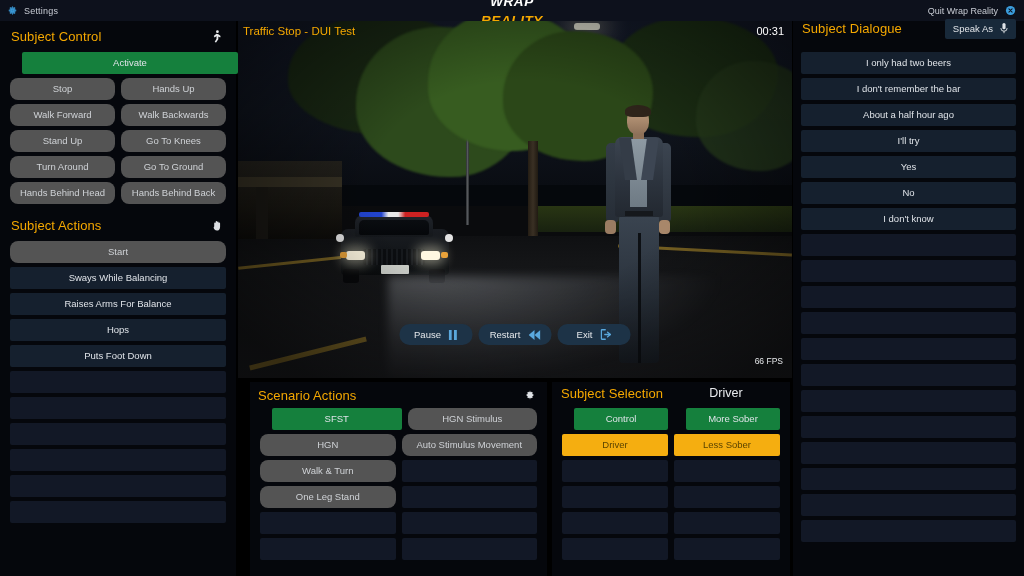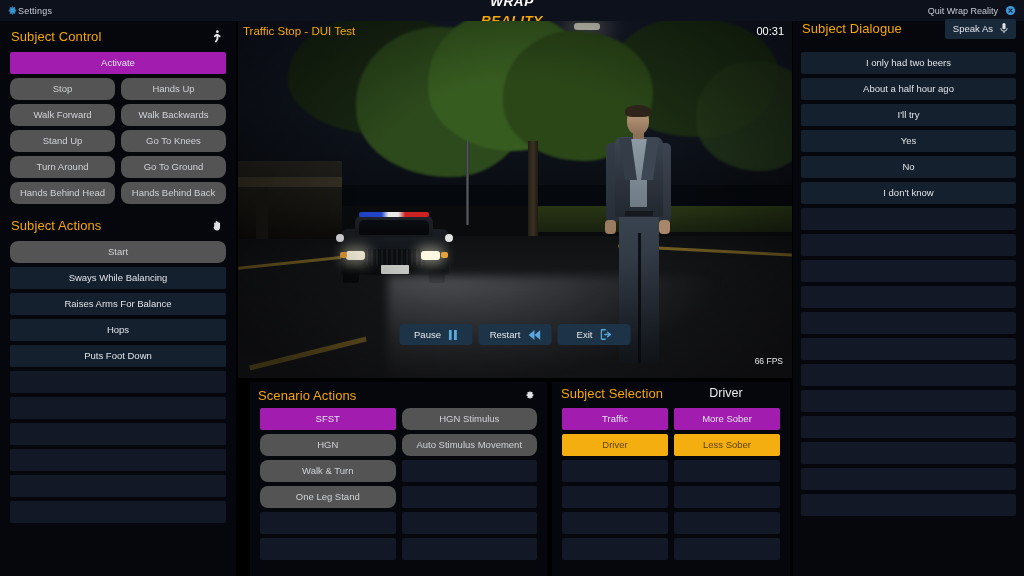--- a/index.html
+++ b/index.html
@@ -10,21 +10,21 @@
     overflow: hidden;
   }
   .app { position: relative; width: 1024px; height: 576px; background: #000; }
 
   
   .topbar {
     position: absolute; top: 0; left: 0; width: 1024px; height: 21px;
     background: #0d111c;
     display: flex; align-items: center;
   }
-  .topbar-left { display: flex; align-items: center; padding-left: 7px; }
+  .topbar-left { display: flex; align-items: center; gap: 6px; padding-left: 7px; }
   .gear-ico { width: 11px; height: 11px; display: block; }
   .topbar-label { font-size: 9px; color: #c8ccd4; letter-spacing: .2px; }
   .logo {
     position: absolute; left: 0; right: 0; top: 0; height: 21px;
     display: flex; align-items: center; justify-content: center; gap: 4px;
     pointer-events: none;
     flex-direction: column;
   }
   .logo-wrap { font-size: 13.5px; font-weight: bold; color: #ffffff; letter-spacing: .6px; font-style: italic; }
   .logo-reality { font-size: 13.5px; font-weight: bold; color: #f5a800; letter-spacing: .6px; font-style: italic; }
@@ -55,21 +55,21 @@
 
   .btn {
     height: 22px; line-height: 22px; text-align: center;
     font-size: 9.5px; color: #d8dbe0;
     border-radius: 2px; user-select: none; overflow: hidden;
     white-space: nowrap;
   }
   .btn.half { flex: 1 1 0; }
   .btn.full { width: 100%; margin-bottom: 4px; }
   .btn-gray { background: #545454; color: #cfd2d6; border-radius: 8px; }
-  .btn-navy { background: #a21caf; color: #dfe3e8; }
+  .btn-navy { background: #15803d; color: #dfe3e8; margin-left: 12px; }
   .btn-navy-dk { background: #15202e; color: #dfe3e8; }
   .btn-amber { background: #f5ae10; color: #5a4400; }
   .btn-empty { background: #121826; }
 
   
   .list { padding: 0 10px; }
   .list .btn { height: 22px; line-height: 22px; margin-bottom: 4px; }
 
   
   .viewport {
@@ -222,21 +222,21 @@
     position: absolute; right: 9px; bottom: 12px;
     font-size: 8.5px; color: #e6e8ea;
   }
 
   
   .transport {
     position: absolute; left: 50%; transform: translateX(-50%); bottom: 33px;
     display: flex; gap: 6px;
   }
   .tbtn {
-    background: #1d3347; border-radius: 4px;
+    background: #1d3347; border-radius: 10px;
     height: 21px; min-width: 73px; padding: 0 10px;
     display: flex; align-items: center; justify-content: center; gap: 8px;
     font-size: 9.5px; color: #e4e7ea;
   }
   .tico { display: block; }
 
   
   .scenario {
     position: absolute; left: 250px; top: 382px; width: 297px; height: 194px;
     background: #05070c;
@@ -486,21 +486,21 @@
     </div>
   </div>
 
   <div class="subjsel">
     <div class="sel-head">
       <span class="panel-title">Subject Selection</span>
       <span class="sel-sub">Driver</span>
     </div>
     <div class="btn-grid">
       <div class="row2">
-        <div class="btn btn-navy half">Traffic</div>
+        <div class="btn btn-navy half">Control</div>
         <div class="btn btn-navy half">More Sober</div>
       </div>
       <div class="row2">
         <div class="btn btn-amber half">Driver</div>
         <div class="btn btn-amber half">Less Sober</div>
       </div>
       <div class="row2">
         <div class="btn btn-empty half"></div>
         <div class="btn btn-empty half"></div>
       </div>
@@ -527,20 +527,21 @@
         <svg class="mic-ico" width="8" height="11" viewBox="0 0 10 14">
           <rect x="3" y="0" width="4" height="8" rx="2" fill="#dfe3e7"></rect>
           <path d="M1 6.5 a4 4 0 008 0" fill="none" stroke="#dfe3e7" stroke-width="1.2"></path>
           <path d="M5 10.5 V13" stroke="#dfe3e7" stroke-width="1.2"></path>
         </svg>
       </div>
     </div>
 
     <div class="dlg-list">
       <div class="btn btn-navy-dk">I only had two beers</div>
+      <div class="btn btn-navy-dk">I don't remember the bar</div>
       <div class="btn btn-navy-dk">About a half hour ago</div>
       <div class="btn btn-navy-dk">I'll try</div>
       <div class="btn btn-navy-dk">Yes</div>
       <div class="btn btn-navy-dk">No</div>
       <div class="btn btn-navy-dk">I don't know</div>
       <div class="btn btn-empty"></div>
       <div class="btn btn-empty"></div>
       <div class="btn btn-empty"></div>
       <div class="btn btn-empty"></div>
       <div class="btn btn-empty"></div>

